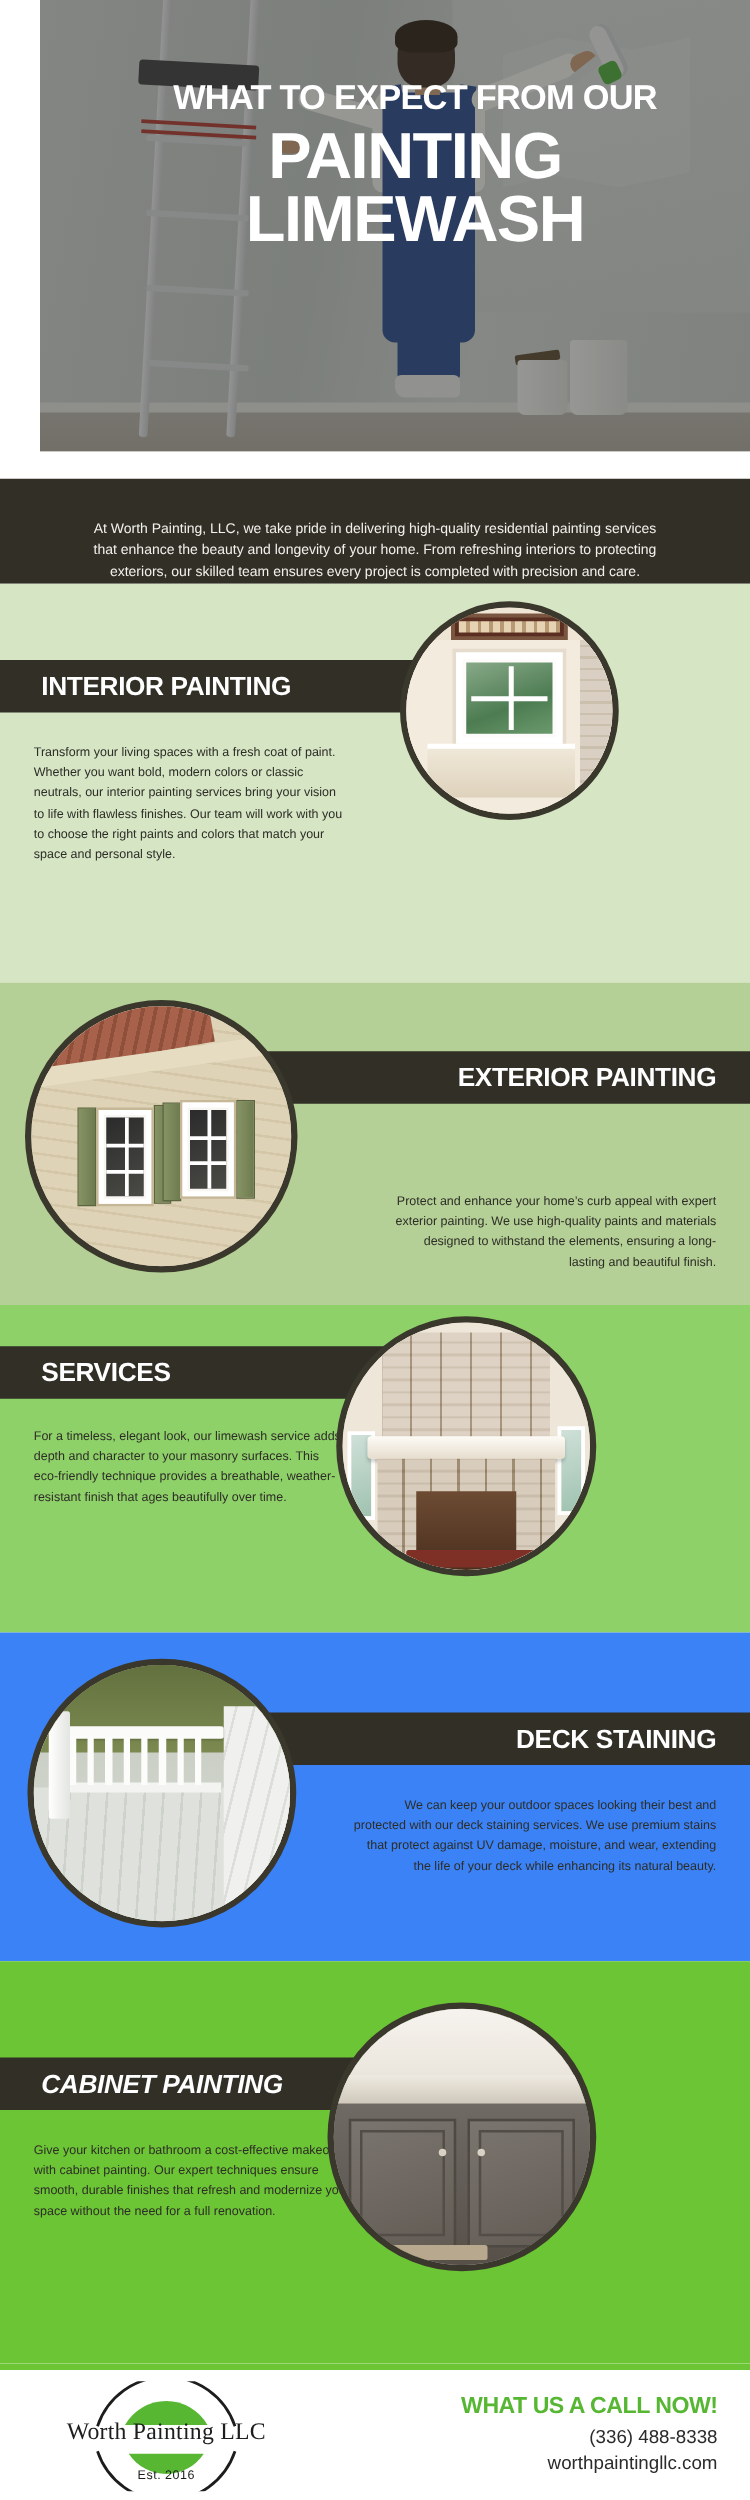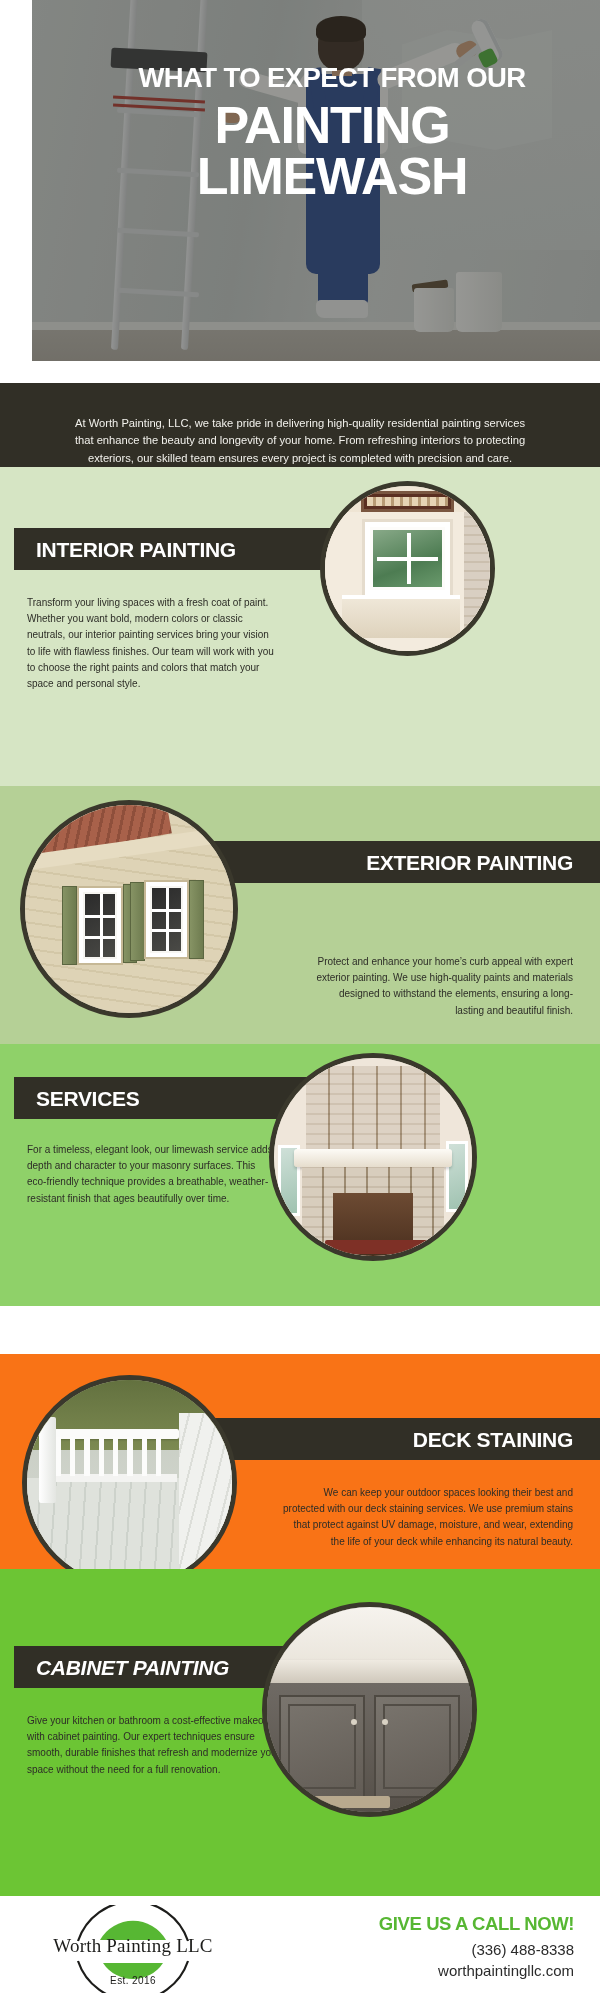--- a/index.html
+++ b/index.html
@@ -177,40 +177,40 @@
   
   .sec { position:absolute; left:0; width:600px; overflow:hidden; }
   .sec .bar {
     position:absolute; height:42px; background:#312f26;
     display:flex; align-items:center;
   }
   .sec .bar h2 {
     color:#ffffff; font-size:21px; font-weight:900;
     letter-spacing:-0.3px; line-height:1;
   }
-  .sec .bar.left  { left:14px;  padding-left:22px; justify-content:flex-start; }
+  .sec .bar.left  { left:0;  padding-left:33px; justify-content:flex-start; }
   .sec .bar.right { right:0; padding-right:27px; justify-content:flex-end; }
   .sec p.body {
     position:absolute; font-size:10px; line-height:1.62; color:#2d2d27;
   }
   .sec p.body.tleft  { left:27px;  text-align:left; }
   .sec p.body.tright { right:27px; text-align:right; }
 
   .circ {
     position:absolute; border-radius:50%;
     border:5px solid #3a382c; overflow:hidden;
     background:#cfcabb;
   }
   .circ .ph { position:absolute; inset:0; }
 
   
   #sec-interior { top:467px; height:319px; background:#d6e5c4; }
   #sec-exterior { top:786px; height:258px; background:#b5d096; }
   #sec-limewash { top:1044px; height:262px; background:#8fd169; }
-  #sec-deck     { top:1354px; height:263px; background:#f97316; }
+  #sec-deck     { top:1306px; height:263px; background:#3b82f6; }
   #sec-cabinet  { top:1569px; height:322px; background:#6cc534; }
 
   
   #sec-interior .bar  { top:61px; width:385px; }
   #sec-interior .body { top:128px; width:248px; }
   #sec-interior .circ { left:320px; top:14px; width:175px; height:175px; }
 
   
   #sec-exterior .bar  { top:55px; width:392px; }
   #sec-exterior .body { top:122px; width:262px;margin-top:46px; }
@@ -553,17 +553,17 @@
       </g>
       <g>
         <path d="M55 58 A36 36 0 0 0 115 58 Z" fill="#57b733"></path>
       </g>
     </svg>
     <div style="position:absolute;left:0;top:30px;width:170px;text-align:center;font-family:'Liberation Serif',serif;font-size:19px;color:#1d1d1b;letter-spacing:0.2px;">Worth Painting LLC</div>
     <div style="position:absolute;left:0;top:70px;width:170px;text-align:center;font-size:10px;color:#1d1d1b;letter-spacing:0.4px;">Est. 2016</div>
   </div>
 
   <div class="contact">
-    <div class="cta">GIVE US A CALL NOW!</div>
+    <div class="cta">WHAT US A CALL NOW!</div>
     <div class="phone">(336) 488-8338</div>
     <div class="site">worthpaintingllc.com</div>
   </div>
 </footer>
 
 </body></html>

